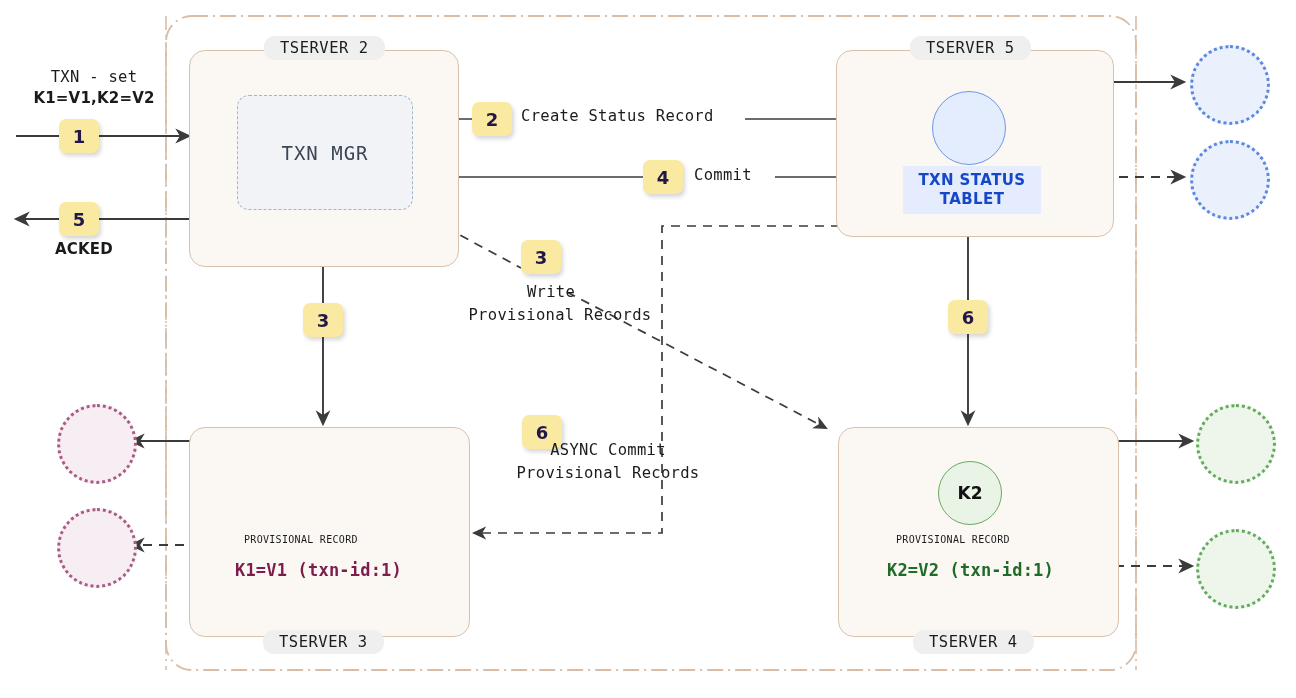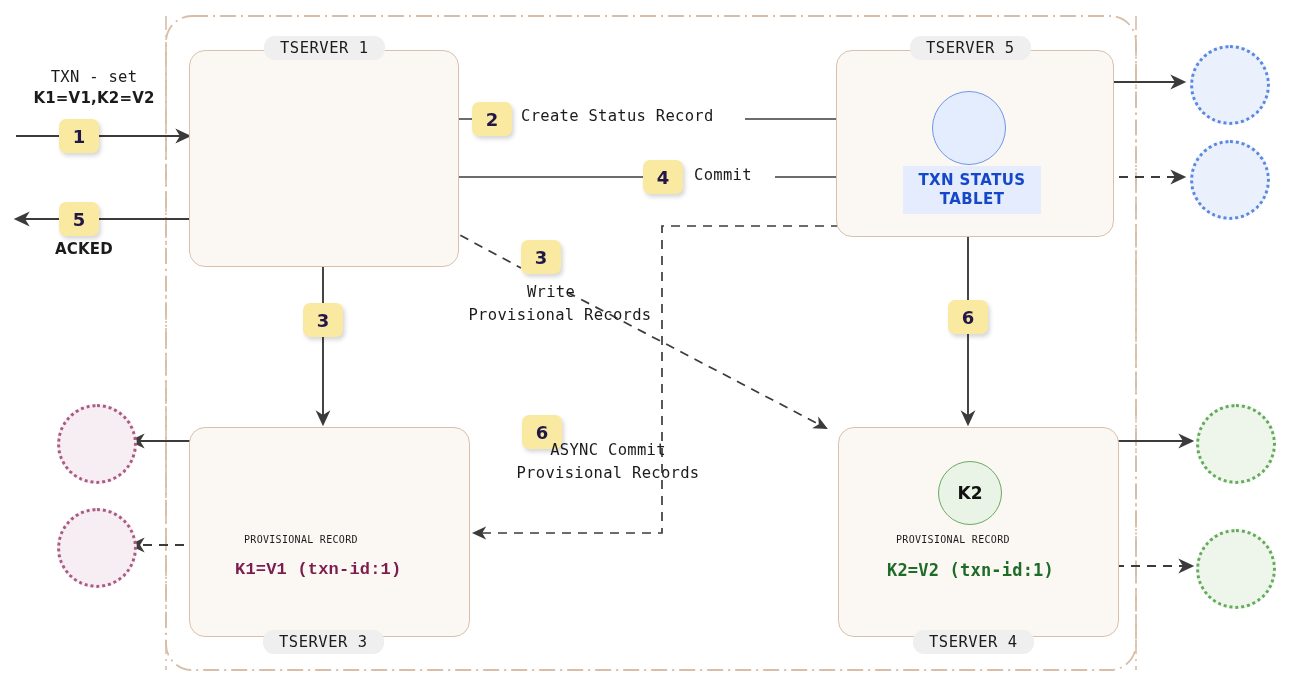--- a/index.html
+++ b/index.html
@@ -114,34 +114,35 @@
     <path d="M 1000 492 L 1098 492 L 1098 441 L 1192 441" fill="none" stroke="#3b3b3b" stroke-width="1.9" marker-end="url(#ah)"></path>
 
     <path d="M 997 508 L 1100 508 L 1100 566 L 1192 566" fill="none" stroke="#3b3b3b" stroke-width="1.9" stroke-dasharray="9 7" marker-end="url(#ah)"></path>
 
     <rect x="218" y="455" width="222" height="148" rx="14" ry="14" fill="none" stroke="#d9c0ab" stroke-width="1.5" stroke-dasharray="10 4 2 4"></rect>
     <rect x="870" y="455" width="222" height="148" rx="14" ry="14" fill="none" stroke="#d9c0ab" stroke-width="1.5" stroke-dasharray="10 4 2 4"></rect>
     <rect x="864" y="70" width="222" height="146" rx="14" ry="14" fill="none" stroke="#d9c0ab" stroke-width="1.5" stroke-dasharray="10 4 2 4"></rect>
   </svg>
 
   <div class="tserver" style="left:189px;top:50px;width:268px;height:215px;"></div>
-  <div class="tserver-label" style="left:264px;top:36px;">TSERVER 1</div>
+  <div class="tserver-label" style="left:264px;top:36px;">TSERVER 2</div>
+  <div class="txnmgr" style="left:237px;top:95px;width:174px;height:113px;">TXN MGR</div>
 
   <div class="tserver" style="left:836px;top:50px;width:276px;height:185px;"></div>
   <div class="tserver-label" style="left:910px;top:36px;">TSERVER 5</div>
   <div class="status-circle" style="left:932px;top:91px;"></div>
   <div class="status-pill" style="left:903px;top:166px;width:110px;">
     <span>TXN STATUS</span><br>
     <span>TABLET</span>
   </div>
 
   <div class="tserver" style="left:189px;top:427px;width:279px;height:208px;"></div>
   <div class="tserver-label" style="left:263px;top:630px;">TSERVER 3</div>
   <div class="prov-title" style="left:244px;top:534px;">PROVISIONAL RECORD</div>
-  <div class="prov-val prov-k1" style="left:235px;top:560px;font-family:Liberation Mono, monospace;">K1=V1 (txn-id:1)</div>
+  <div class="prov-val prov-k1" style="left:235px;top:560px;">K1=V1 (txn-id:1)</div>
 
   <div class="tserver" style="left:838px;top:427px;width:279px;height:208px;"></div>
   <div class="tserver-label" style="left:913px;top:630px;">TSERVER 4</div>
   <div class="keycircle k2" style="left:938px;top:461px;">K2</div>
   <div class="prov-title" style="left:896px;top:534px;">PROVISIONAL RECORD</div>
   <div class="prov-val prov-k2" style="left:887px;top:560px;">K2=V2 (txn-id:1)</div>
 
   <div class="replica rep-blue" style="left:1190px;top:45px;"></div>
   <div class="replica rep-blue" style="left:1190px;top:140px;"></div>
 

